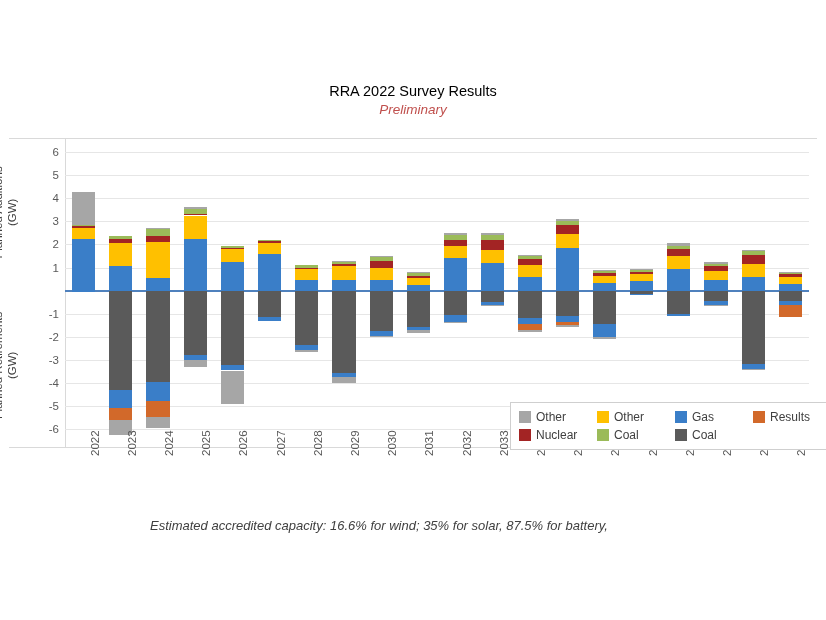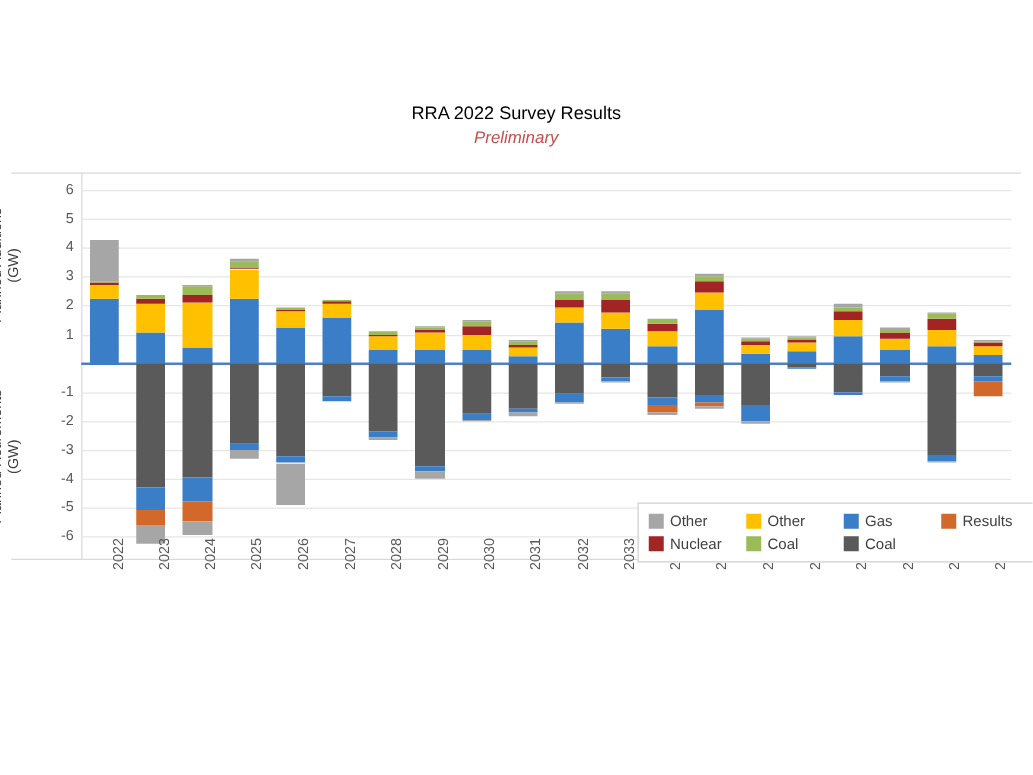--- a/index.html
+++ b/index.html
@@ -389,15 +389,16 @@
         <span class="swatch" style="background: rgb(155, 187, 89);"></span>
         <span>Coal</span>
       </div>
       <div class="legend-item">
         <span class="swatch" style="background: rgb(90, 90, 90);"></span>
         <span>Coal</span>
       </div>
     </div>
 
   <div class="footnote">
+    <div>Estimated accredited capacity: 16.6% for wind; 35% for solar, 87.5% for battery,</div>
   </div>
 
 </div>
 
 </body></html>

